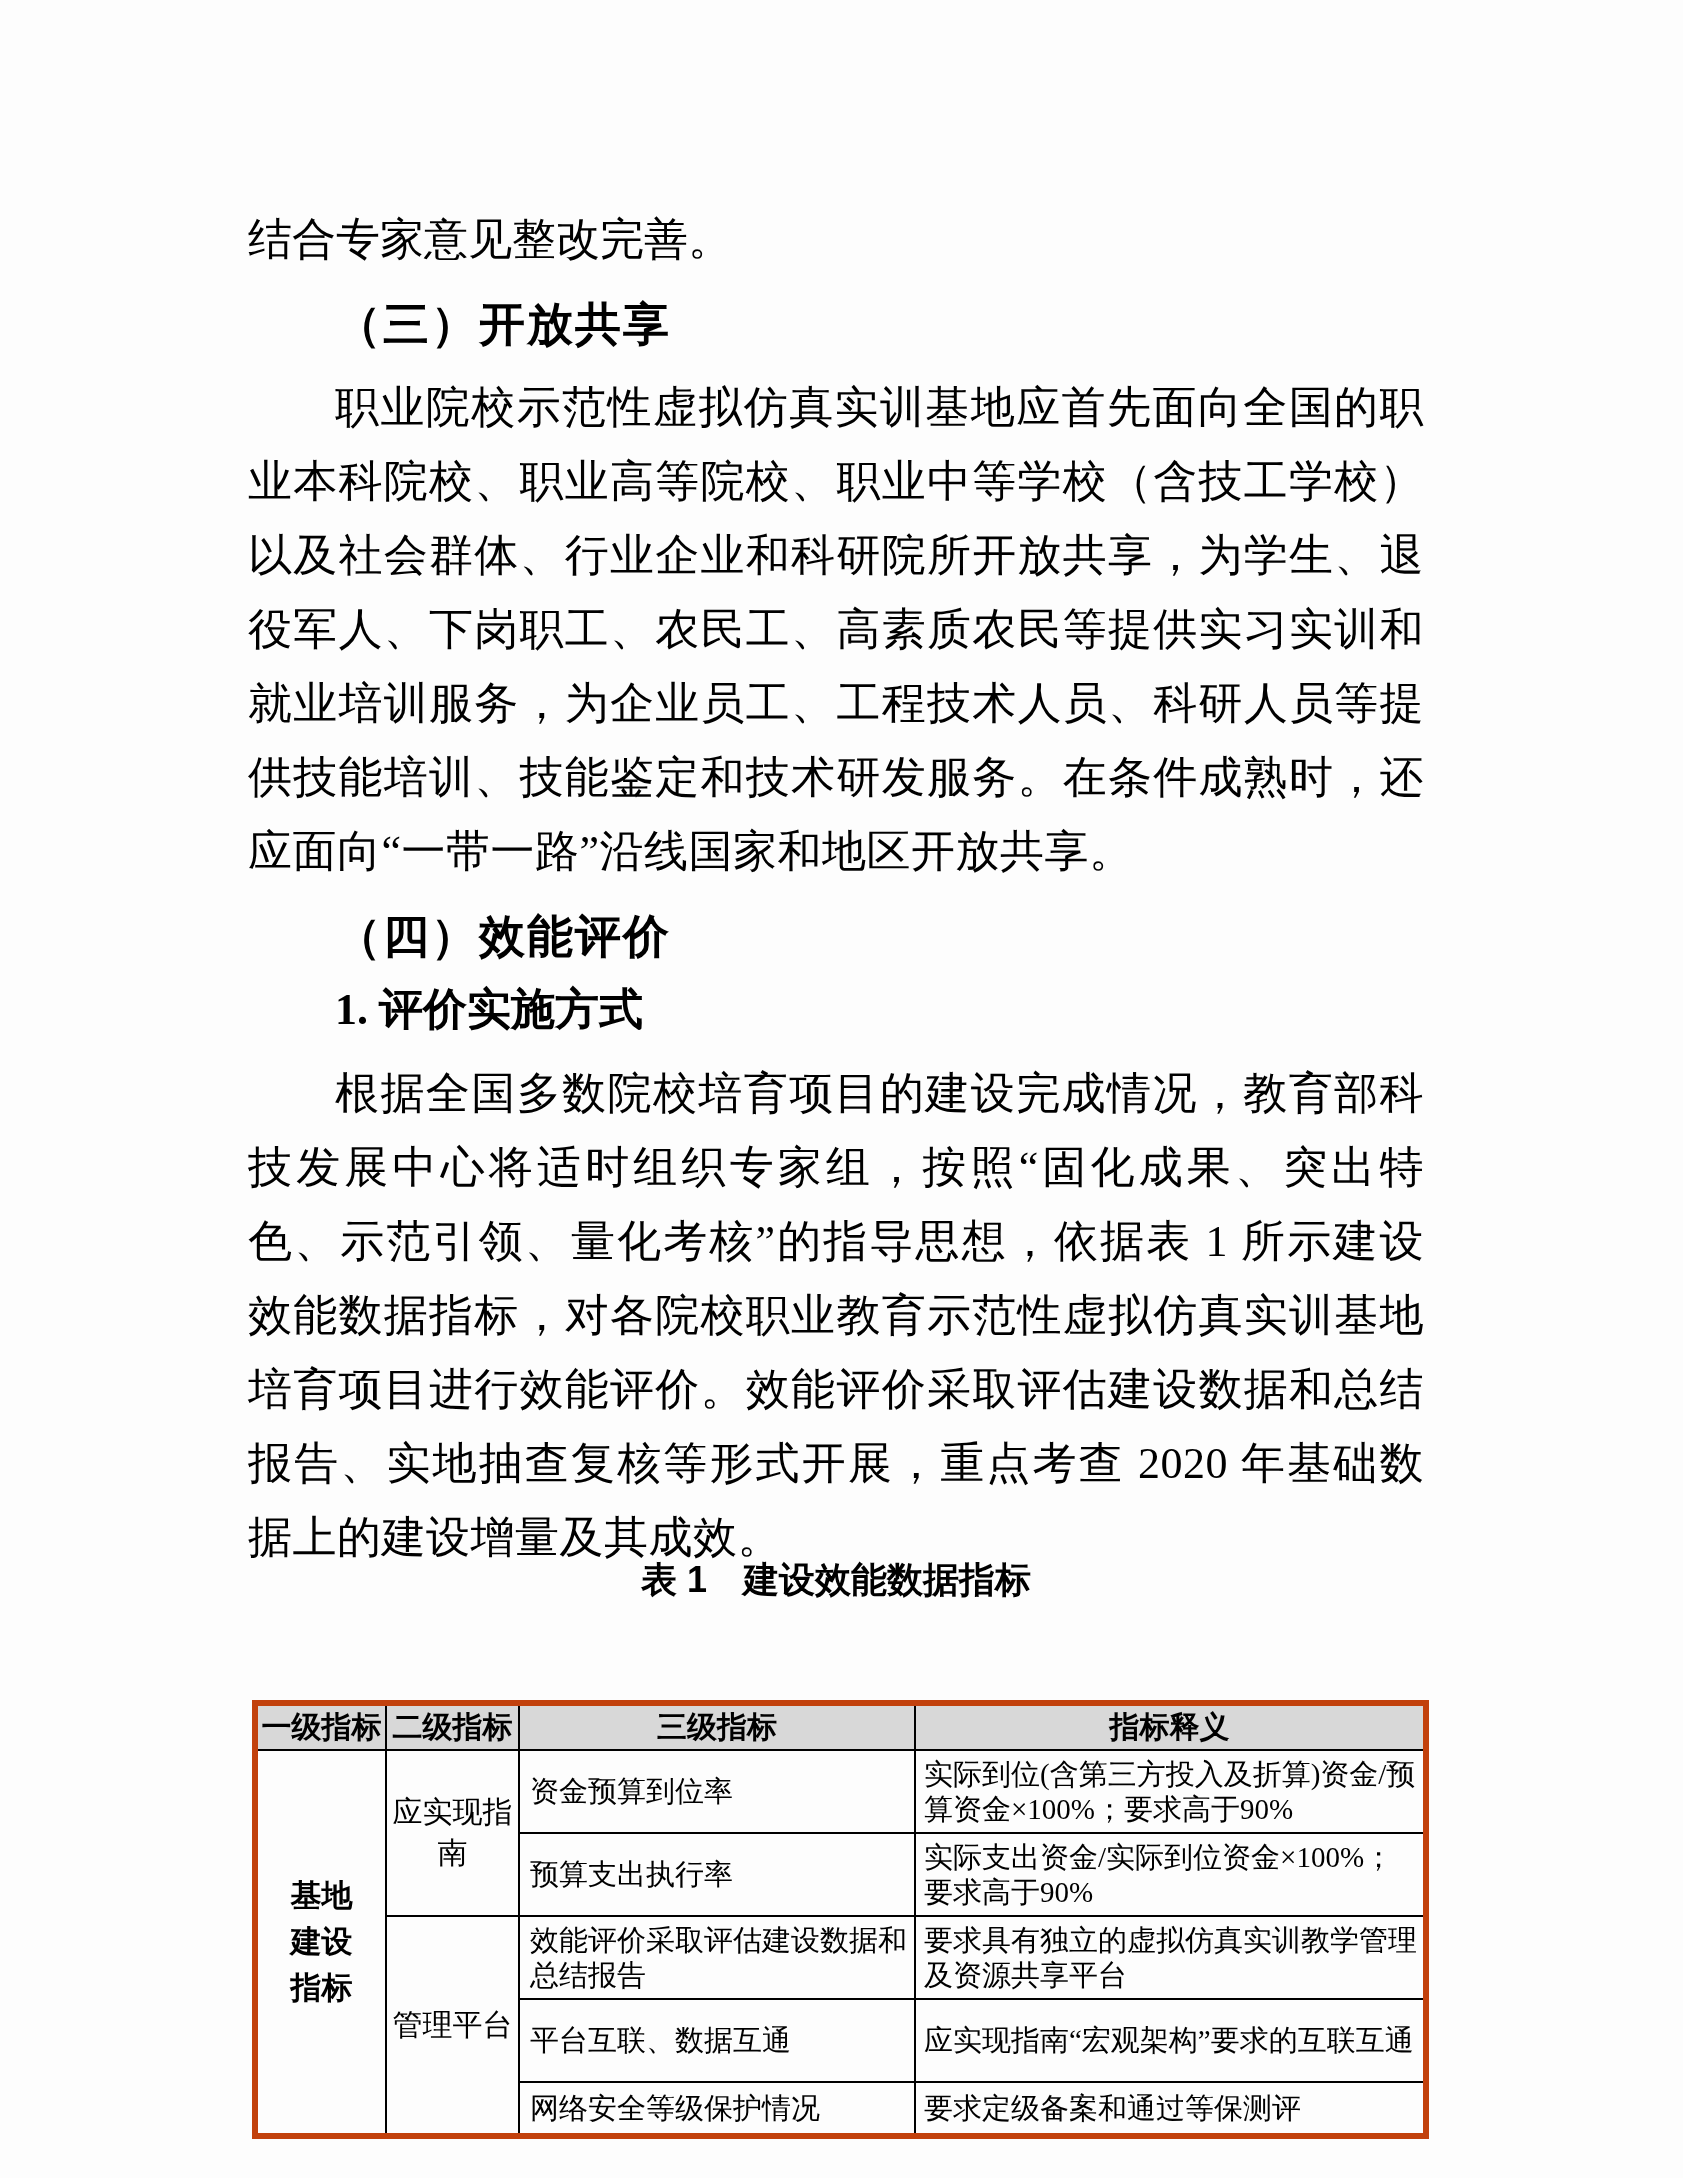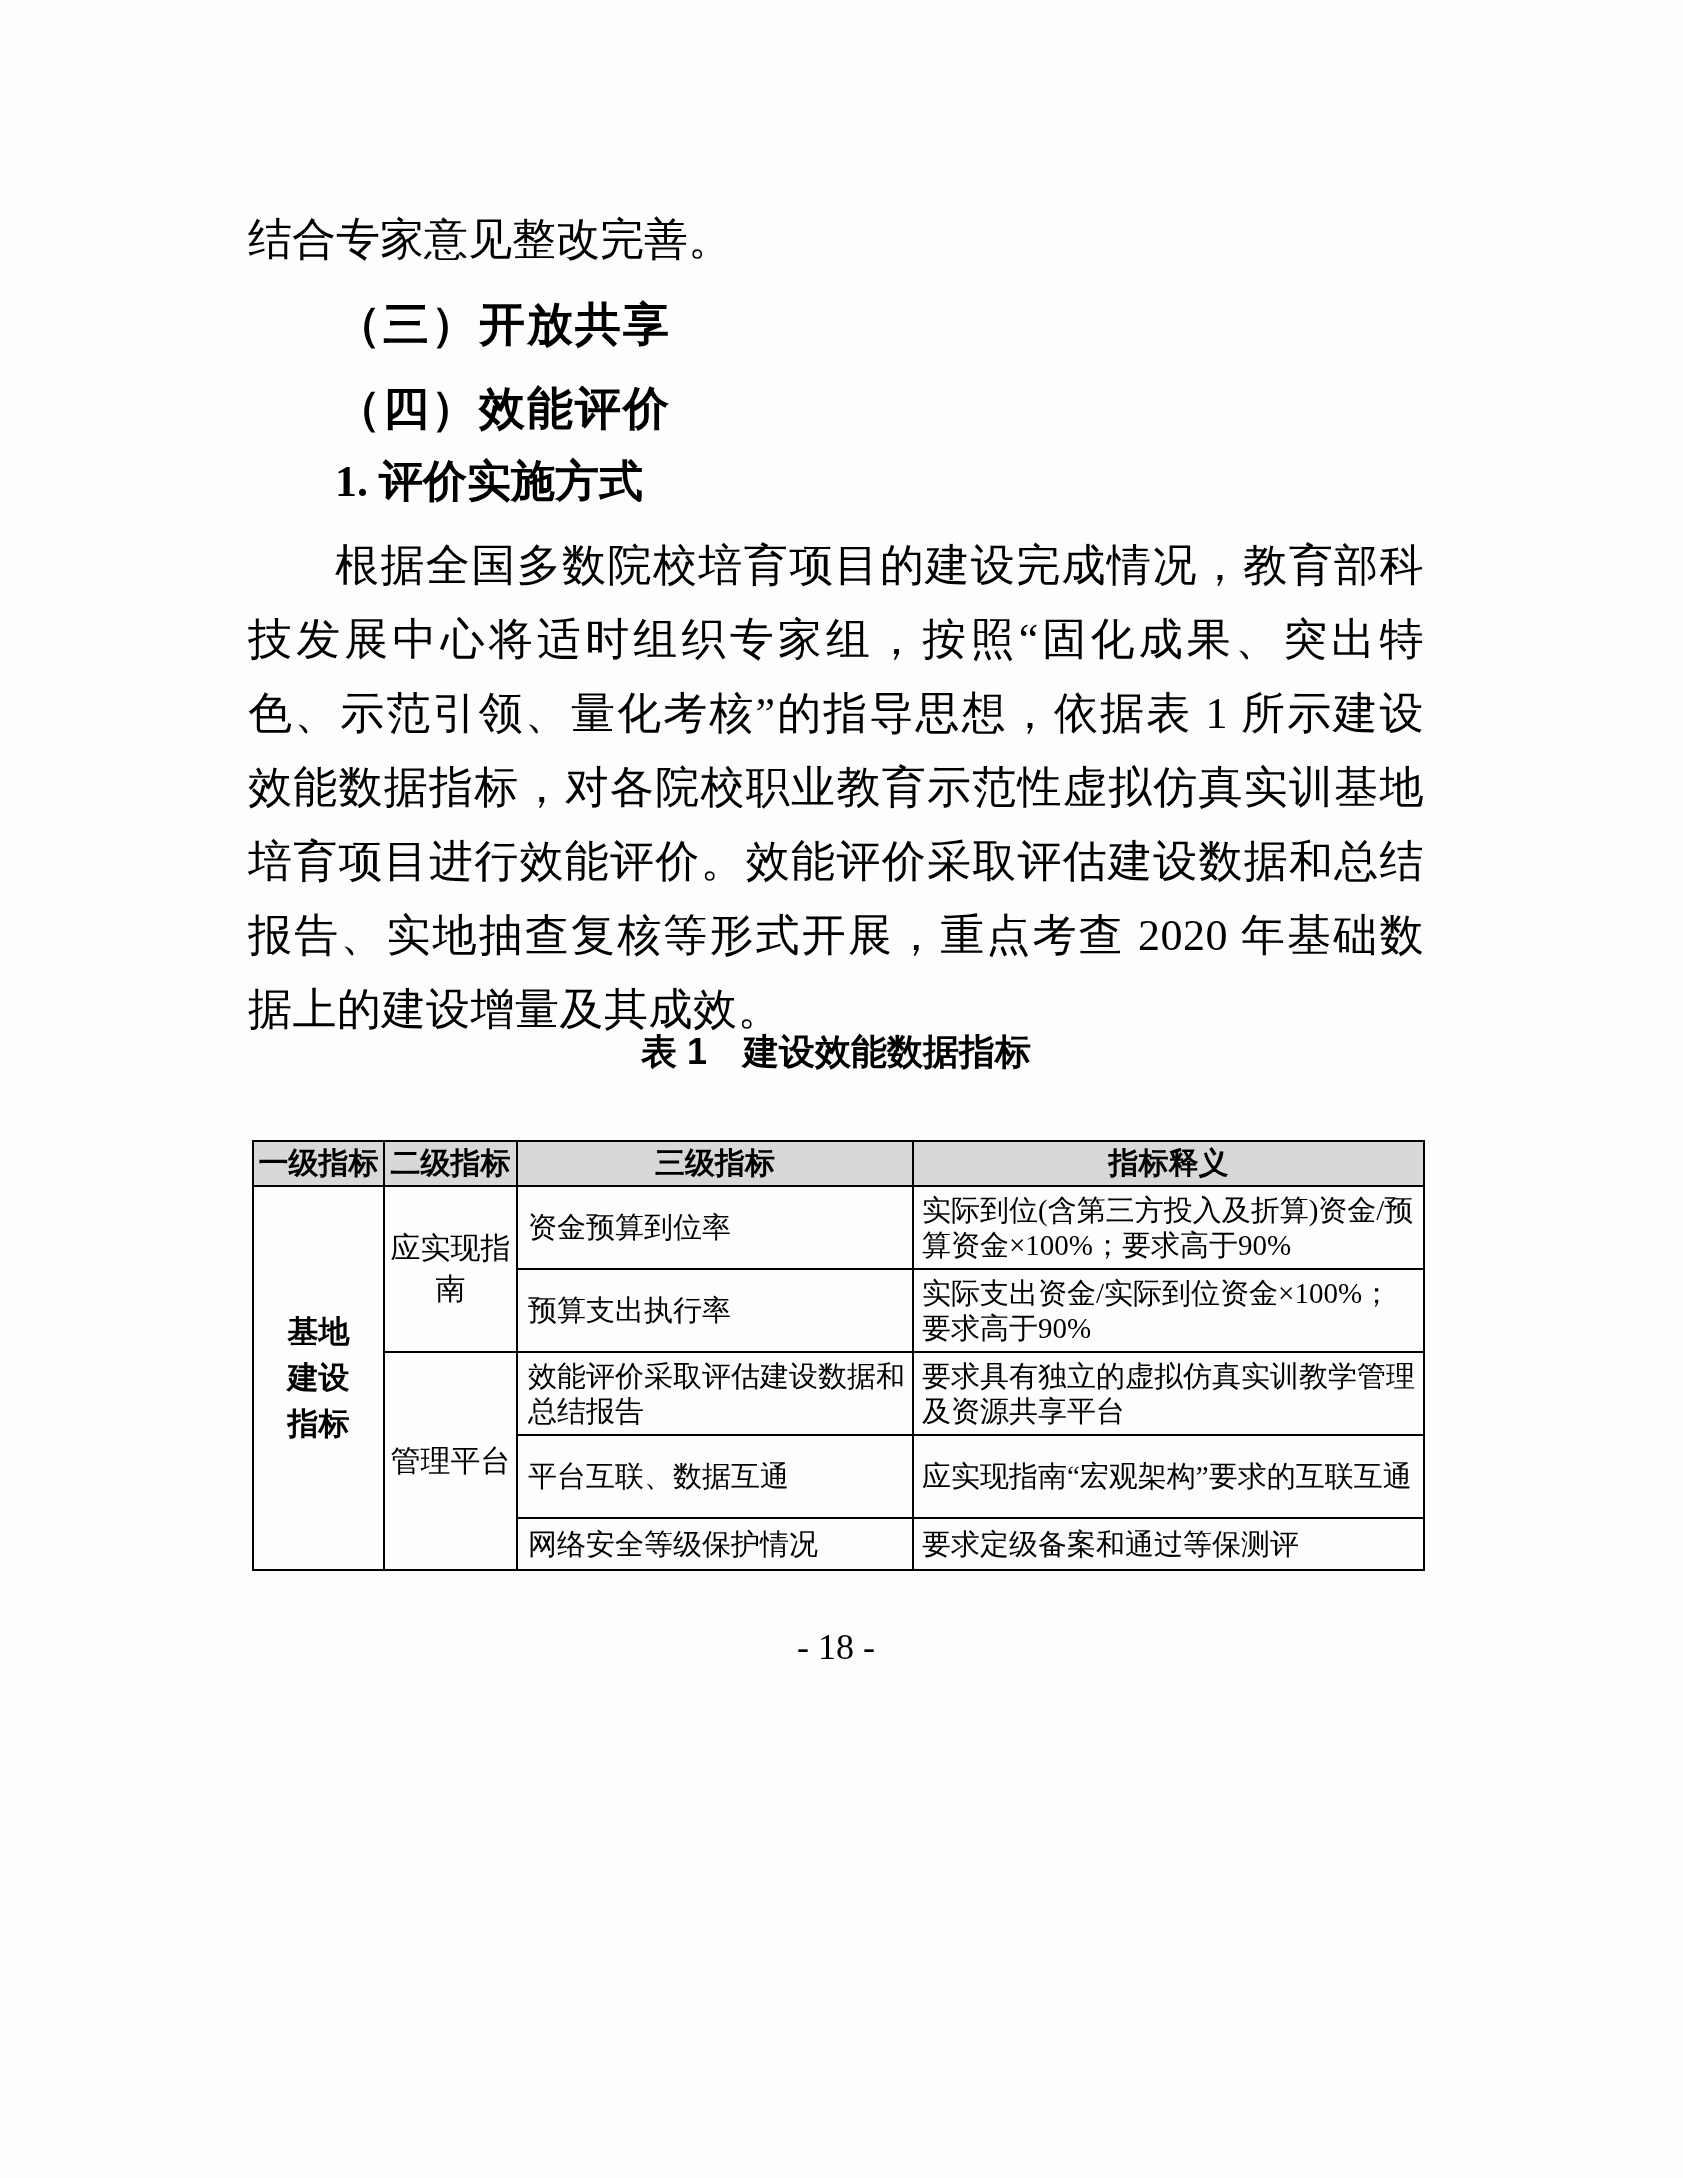--- a/index.html
+++ b/index.html
@@ -31,22 +31,22 @@
     text-align:justify; text-indent:87px;
     letter-spacing:0.5px;
   }
   .tbl-title {
     font-family:"Liberation Sans","DejaVu Sans",sans-serif;
     font-weight:bold; font-size:36px; line-height:59px;
     text-align:center; margin:-25px 0 0 0;
   }
   table.indicators {
     border-collapse:collapse; table-layout:fixed;
-    width:1170px; margin:59px 0 0 4px;
-    border:2px solid #c2410c;
+    width:1170px; margin:91px 0 0 4px;
+    border:6px solid #c2410c;
     font-size:29px;
   }
   table.indicators th, table.indicators td {
     border:2px solid #000;
     overflow:hidden;
   }
   table.indicators th {
     background:#d8d8d8;
     font-family:"Liberation Sans","DejaVu Sans",sans-serif;
     font-weight:bold; font-size:30px;
@@ -76,20 +76,21 @@
 </style>
 </head>
 <body>
 
 <div class="page">
 
   <p class="cont-line">结合专家意见整改完善。</p>
 
   <h2 class="h-major">（三）开放共享</h2>
 
+  <p class="para">职业院校示范性虚拟仿真实训基地应首先面向全国的职业本科院校、职业高等院校、职业中等学校（含技工学校）以及社会群体、行业企业和科研院所开放共享，为学生、退役军人、下岗职工、农民工、高素质农民等提供实习实训和就业培训服务，为企业员工、工程技术人员、科研人员等提供技能培训、技能鉴定和技术研发服务。在条件成熟时，还应面向“一带一路”沿线国家和地区开放共享。</p>
 
   <h2 class="h-major">（四）效能评价</h2>
 
   <h3 class="h-sub">1. 评价实施方式</h3>
 
   <p class="para">根据全国多数院校培育项目的建设完成情况，教育部科技发展中心将适时组织专家组，按照“固化成果、突出特色、示范引领、量化考核”的指导思想，依据表 1 所示建设效能数据指标，对各院校职业教育示范性虚拟仿真实训基地培育项目进行效能评价。效能评价采取评估建设数据和总结报告、实地抽查复核等形式开展，重点考查 2020 年基础数据上的建设增量及其成效。</p>
 
   <div class="tbl-title">表 1　建设效能数据指标</div>
 
   <table class="indicators">

